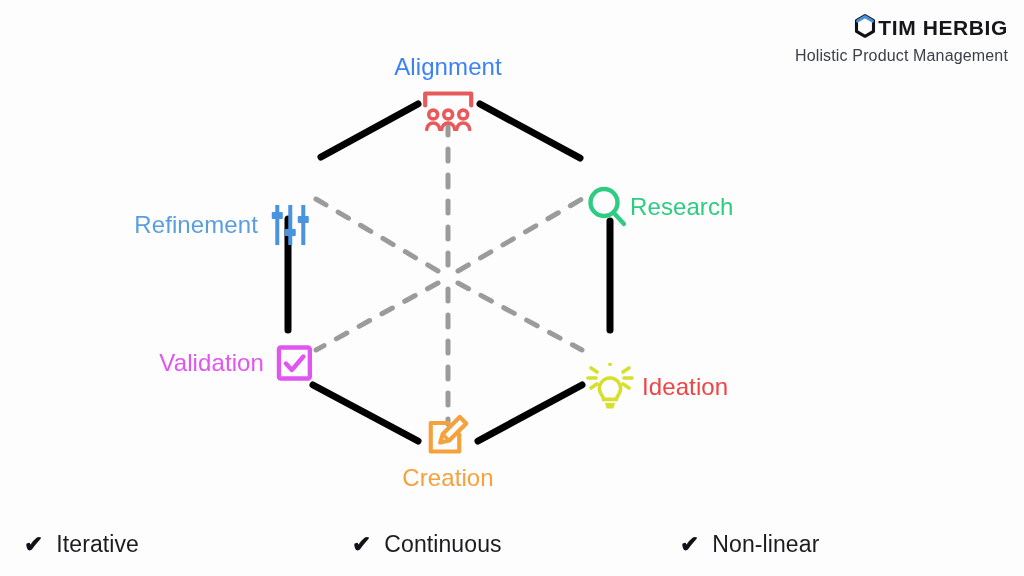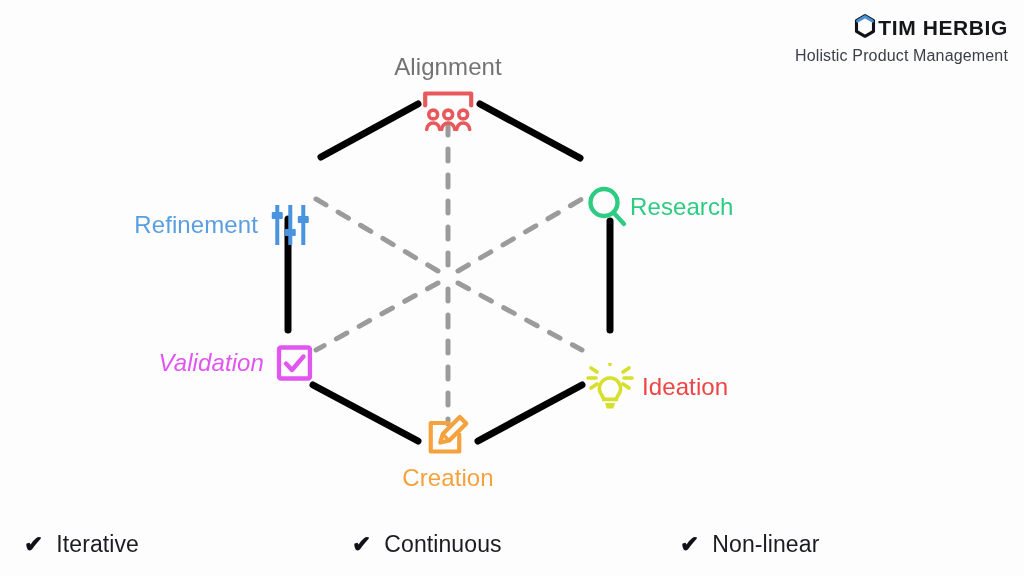--- a/index.html
+++ b/index.html
@@ -83,21 +83,20 @@
     margin-top:40px;
   }
   #node-research {
     left:586px; top:185px;
     gap:2px;
   }
   #node-validation {
     left:312px; top:363px;
     transform:translate(-100%, -50%);
     gap:12px;
-    font-style:italic;
   }
   #node-ideation {
     left:584px; top:363px;
     gap:6px;
   }
   #node-creation {
     left:448px; top:452px;
     transform:translate(-50%, -50%);
     flex-direction:column;
   }
@@ -167,21 +166,21 @@
         <line x1="321" y1="157" x2="418" y2="104"></line>
         <line x1="480" y1="104" x2="580" y2="158"></line>
         <line x1="610" y1="221" x2="610" y2="330"></line>
         <line x1="582" y1="385" x2="478" y2="441"></line>
         <line x1="418" y1="441" x2="313" y2="385"></line>
         <line x1="288" y1="330" x2="288" y2="219"></line>
       </g>
     </svg>
 
     <div class="node" id="node-alignment">
-      <span class="node-label" style="color:#737373;">Alignment</span>
+      <span class="node-label" style="color:#3b82f6;">Alignment</span>
       <span class="node-icon">
         <svg width="60" height="42" viewBox="0 0 60 42" aria-hidden="true">
           <g stroke="#e8595c" stroke-width="4.2" fill="none" stroke-linecap="round" stroke-linejoin="round">
             <path d="M7 16 L7 4 L53 4 L53 16"></path>
           </g>
           <g fill="none" stroke="#e8595c" stroke-width="3.6">
             <circle cx="15" cy="25" r="4.4"></circle>
             <circle cx="30" cy="25" r="4.4"></circle>
             <circle cx="45" cy="25" r="4.4"></circle>
             <path d="M8.5 40 a6.5 6.5 0 0 1 13 0" stroke-linecap="round"></path>

